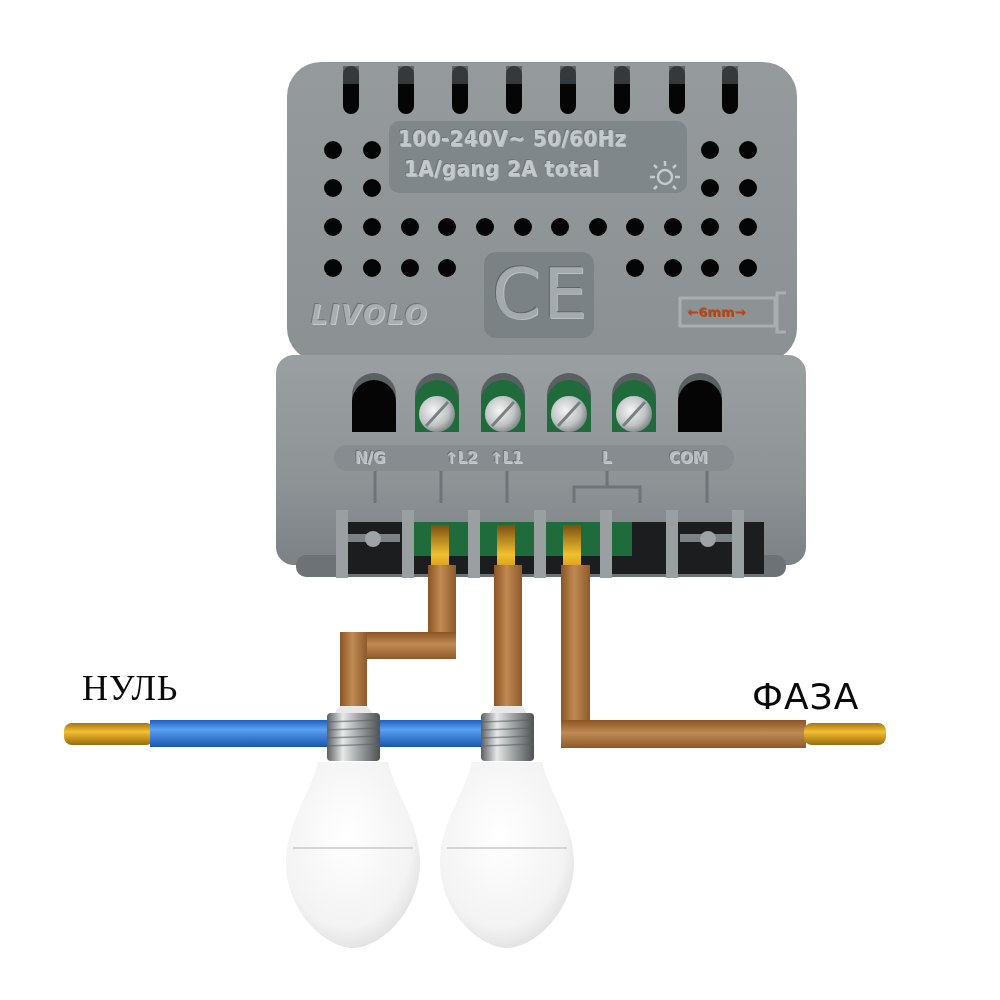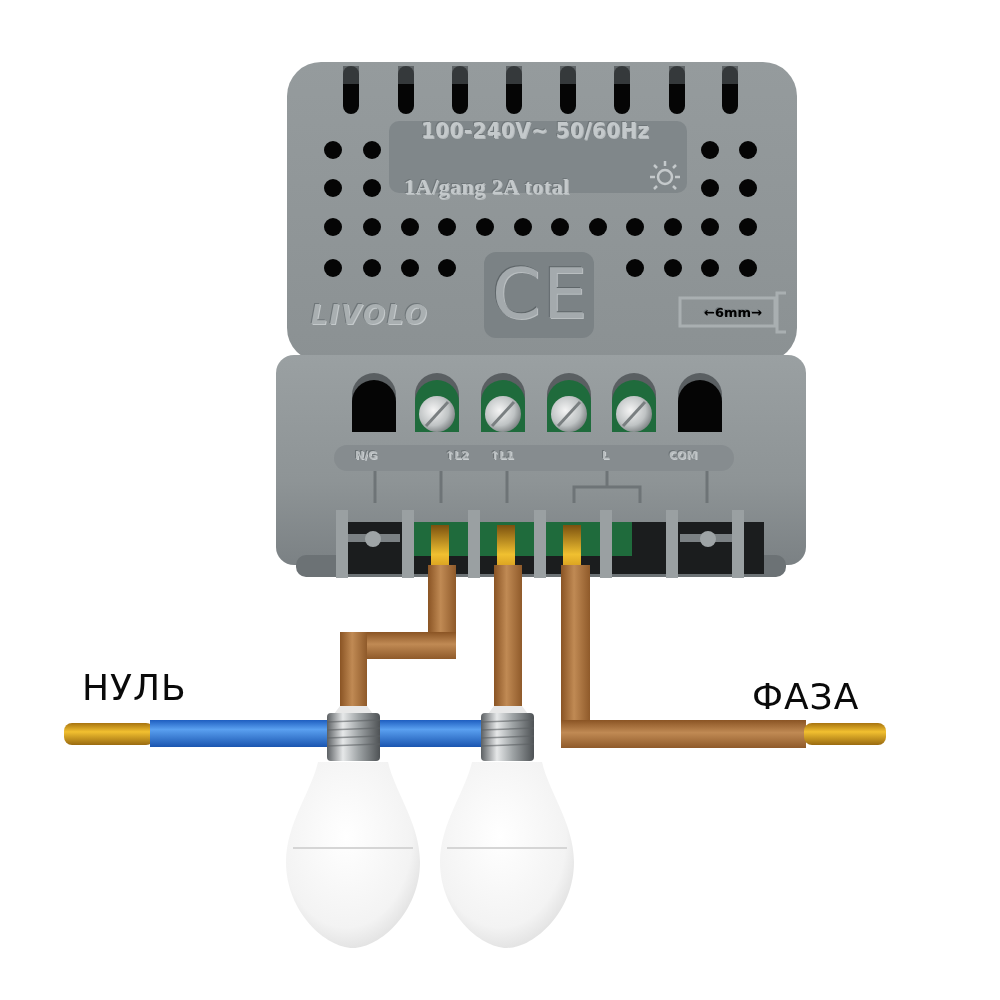--- a/index.html
+++ b/index.html
@@ -1,37 +1,37 @@
 <!DOCTYPE html>
 <html><head>
 <meta charset="utf-8">
 <style>
   html, body { margin: 0; padding: 0; background: #ffffff; }
   body { width: 1000px; height: 1000px; position: relative; overflow: hidden;
          font-family: "DejaVu Sans", sans-serif; }
   svg.stage { position: absolute; left: 0; top: 0; }
   .lbl { position: absolute; color: #0a0a0a; font-family: "DejaVu Sans", sans-serif;
          font-size: 36px; letter-spacing: 1px; }
-  #lbl-null { left: 82px; top: 667px; }
+  #lbl-null { left: 82px; top: 667px; font-family: Liberation Serif, serif; }
   #lbl-phase { left: 752px; top: 676px; }
   .spec { position: absolute; color: #c4c9cb; font-family: "DejaVu Sans Condensed","DejaVu Sans", sans-serif;
           font-weight: bold; font-size: 22px; letter-spacing: 0.5px;
           text-shadow: -1px -1px 0 #6e7578, 1px 1px 0 #b7bcbe; white-space: nowrap; }
-  #spec1 { left: 398px; top: 118px; margin-left: 23px; }
-  #spec2 { left: 404px; top: 174px; font-family: Liberation Serif, serif; }
+  #spec1 { left: 398px; top: 126px; }
+  #spec2 { left: 404px; top: 156px; }
   .brand { position: absolute; left: 311px; top: 300px; font-family: "DejaVu Sans", sans-serif;
            font-weight: bold; font-style: italic; font-size: 26px; color: #a9afb1;
            letter-spacing: 2px; text-shadow: -1px -1px 0 #6f7679, 1px 1px 0 #c4c9cb; }
   .ce { position: absolute; left: 492px; top: 253px; font-family: "DejaVu Sans", sans-serif;
         font-size: 70px; color: #a4aaad; letter-spacing: 2px;
         text-shadow: -1px -1px 0 #5f6669, 1px 1px 0 #b9bec0; }
   .mm { position: absolute; left: 688px; top: 305px; font-family: "DejaVu Sans", sans-serif;
-        font-weight: bold; font-size: 13px; color: #000000; text-shadow: -1px -1px 0 #737a7d; margin-left: 16px; }
+        font-weight: bold; font-size: 13px; color: #c2410c; text-shadow: -1px -1px 0 #737a7d; }
   .term { position: absolute; top: 449px; font-family: "DejaVu Sans", sans-serif; font-weight: bold;
-          font-size: 11px; color: #b8bdbf; text-shadow: -1px -1px 0 #6b7275, 1px 1px 0 #c8cdcf; }
+          font-size: 15px; color: #b8bdbf; text-shadow: -1px -1px 0 #6b7275, 1px 1px 0 #c8cdcf; }
 </style>
 </head>
 <body>
 
 <svg class="stage" width="1000" height="1000" viewBox="0 0 1000 1000">
   <defs>
     <linearGradient id="bodyG" x1="0" y1="0" x2="0" y2="1">
       <stop offset="0" stop-color="#959b9d"></stop>
         <stop offset="1" stop-color="#8b9193"></stop>
     </linearGradient>

